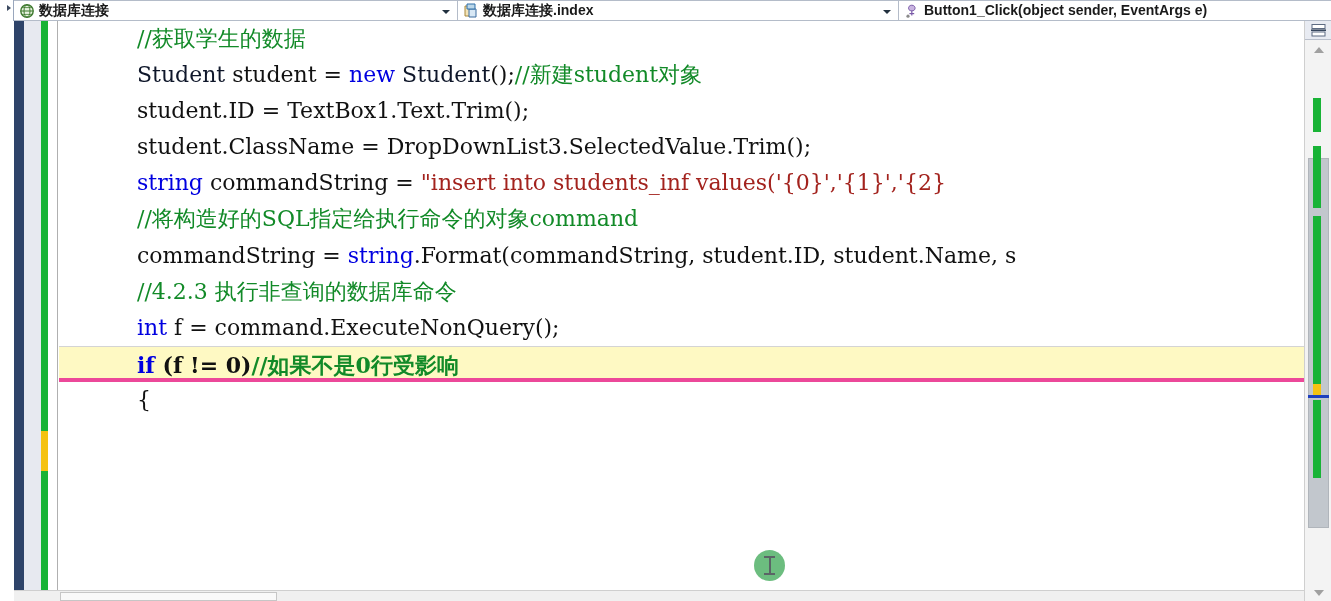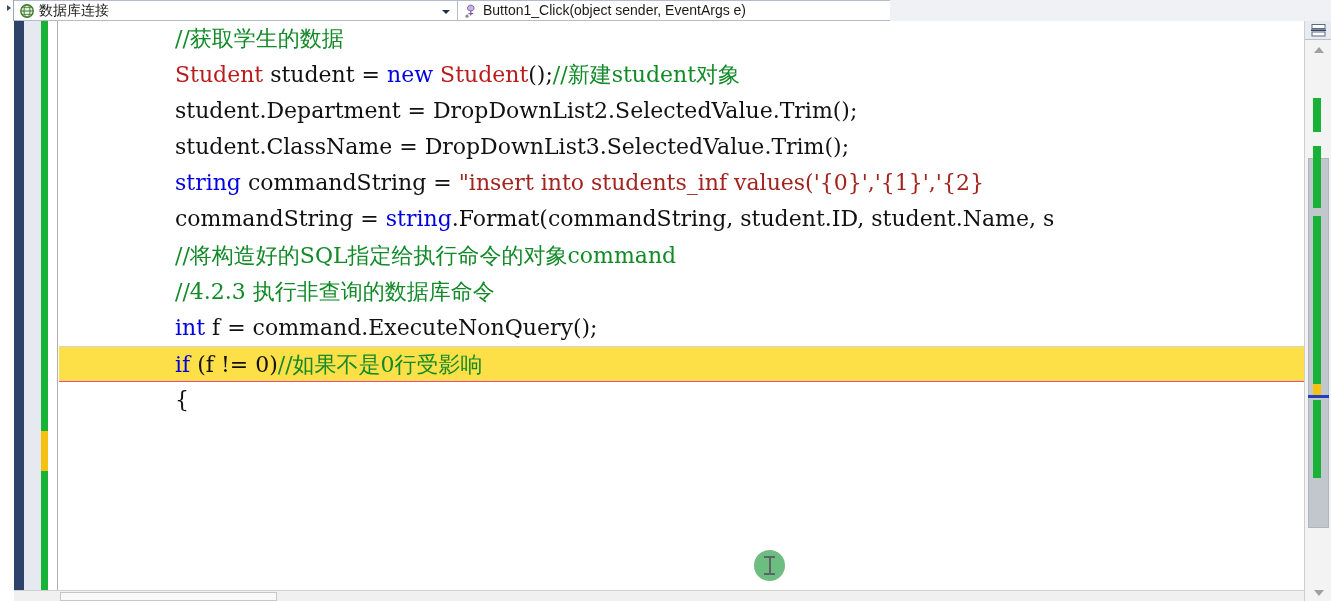--- a/index.html
+++ b/index.html
@@ -50,20 +50,21 @@
     margin-left: 4px; margin-right: 3px;
     flex: 0 0 auto;
     display: flex; align-items: center; justify-content: center;
   }
   .nav-label {
     font-size: 14px;
     color: #1a1a1a;
     white-space: nowrap;
     line-height: 19px;
     font-family: "Liberation Sans", sans-serif;
+    font-weight: bold;
   }
   .nav-arrow {
     position: absolute;
     right: 7px; top: 9px;
     width: 0; height: 0;
     border-left: 4px solid transparent;
     border-right: 4px solid transparent;
     border-top: 4px solid #22313f;
   }
 
@@ -115,30 +116,31 @@
     overflow: hidden;
   }
   .code-line {
     position: relative;
     height: 36.1px;
     line-height: 36.1px;
     white-space: pre;
     font-family: "DejaVu Serif", "Liberation Serif", serif;
     font-size: 22px;
     color: #111111;
-    padding-left: 116px;
+    padding-left: 78px;
   }
   .code-line.current {
-    background: #fde047;
+    background: #fef9c3;
     border-top: 1px solid #d4d4d4;
-    border-bottom: 1px solid #ec4899;
+    border-bottom: 4px solid #ec4899;
+    font-weight: bold;
   }
   .tok-comment { color: #128a28; }
   .tok-keyword { color: #0000e0; }
-  .tok-type    { color: #b91c1c; }
+  .tok-type    { color: #0f172a; }
   .tok-string  { color: #a3231e; }
   .tok-plain   { color: #111111; }
 
   
   .click-indicator {
     position: absolute;
     left: 754px; top: 529px;
     width: 31px; height: 31px;
     border-radius: 50%;
     background: #6cbd7f;
@@ -251,20 +253,31 @@
         <ellipse cx="8" cy="8" rx="3" ry="6.2" fill="none" stroke="#3f7a2f" stroke-width="1"></ellipse>
         <line x1="1.8" y1="8" x2="14.2" y2="8" stroke="#3f7a2f" stroke-width="1"></line>
         <line x1="3" y1="4.6" x2="13" y2="4.6" stroke="#3f7a2f" stroke-width="0.8"></line>
         <line x1="3" y1="11.4" x2="13" y2="11.4" stroke="#3f7a2f" stroke-width="0.8"></line>
       </svg>
     </span>
     <span class="nav-label">数据库连接</span>
     <span class="nav-arrow"></span>
   </div>
 
+  <div class="nav-combo member-combo">
+    <span class="nav-icon">
+      <svg width="16" height="16" viewBox="0 0 16 16">
+        <path d="M2 3 L9 3 L9 13 L2 13 Z" fill="#f2e3b8" stroke="#a8883a" stroke-width="1"></path>
+        <path d="M6 6 L13 6 L13 14 L6 14 Z" fill="#d8e8f5" stroke="#3d6c9e" stroke-width="1"></path>
+        <path d="M4 1 L12 1 L12 6 L4 6 Z" fill="#bcd8ea" stroke="#2f6fa8" stroke-width="1"></path>
+      </svg>
+    </span>
+    <span class="nav-label">数据库连接.index</span>
+    <span class="nav-arrow"></span>
+  </div>
 
   <div class="nav-combo method-combo">
     <span class="nav-icon">
       <svg width="16" height="16" viewBox="0 0 16 16">
         <path d="M7.8 2.2 C5.4 2.2 4.2 4 4.6 5.8 C4.9 7.2 6.2 7.8 7.8 7.8 C9.4 7.8 10.7 7.2 11 5.8 C11.4 4 10.2 2.2 7.8 2.2 Z" fill="#c9b4e0" stroke="#7a5aa8" stroke-width="1"></path>
         <line x1="7.8" y1="7.8" x2="7.8" y2="12.5" stroke="#7a5aa8" stroke-width="1.2"></line>
         <line x1="5.4" y1="10.6" x2="10.2" y2="10.6" stroke="#7a5aa8" stroke-width="1.2"></line>
         <circle cx="4" cy="13.2" r="1.6" fill="#8a8a8a"></circle>
       </svg>
     </span>
@@ -280,25 +293,25 @@
   <div class="margin-change" id="change-margin">
       <div class="seg" style="top: 0px; height: 410px; background: rgb(24, 179, 54);"></div>
       <div class="seg" style="top: 410px; height: 40px; background: rgb(245, 194, 17);"></div>
       <div class="seg" style="top: 450px; height: 120px; background: rgb(24, 179, 54);"></div>
     </div>
   <div class="margin-gap"></div>
 
   <div class="code-surface" id="code-surface">
       <div class="code-line"><span class="tok-comment">//获取学生的数据</span></div>
       <div class="code-line"><span class="tok-type">Student</span><span class="tok-plain"> student = </span><span class="tok-keyword">new</span><span class="tok-plain"> </span><span class="tok-type">Student</span><span class="tok-plain">();</span><span class="tok-comment">//新建student对象</span></div>
-      <div class="code-line"><span class="tok-plain">student.Department = DropDownList2.SelectedValue.Trim();</span></div>
+      <div class="code-line"><span class="tok-plain">student.ID = TextBox1.Text.Trim();</span></div>
       <div class="code-line"><span class="tok-plain">student.ClassName = DropDownList3.SelectedValue.Trim();</span></div>
       <div class="code-line"><span class="tok-keyword">string</span><span class="tok-plain"> commandString = </span><span class="tok-string">"insert into students_inf values('{0}','{1}','{2}</span></div>
+      <div class="code-line"><span class="tok-comment">//将构造好的SQL指定给执行命令的对象command</span></div>
       <div class="code-line"><span class="tok-plain">commandString = </span><span class="tok-keyword">string</span><span class="tok-plain">.Format(commandString, student.ID, student.Name, s</span></div>
-      <div class="code-line"><span class="tok-comment">//将构造好的SQL指定给执行命令的对象command</span></div>
       <div class="code-line"><span class="tok-comment">//4.2.3 执行非查询的数据库命令</span></div>
       <div class="code-line"><span class="tok-keyword">int</span><span class="tok-plain"> f = command.ExecuteNonQuery();</span></div>
       <div class="code-line current"><span class="tok-keyword">if</span><span class="tok-plain"> (f != 0)</span><span class="tok-comment">//如果不是0行受影响</span></div>
       <div class="code-line"><span class="tok-plain">{</span></div>
     </div>
 
   <div class="click-indicator">
     <div class="ibeam">
         <span></span>
       </div>

